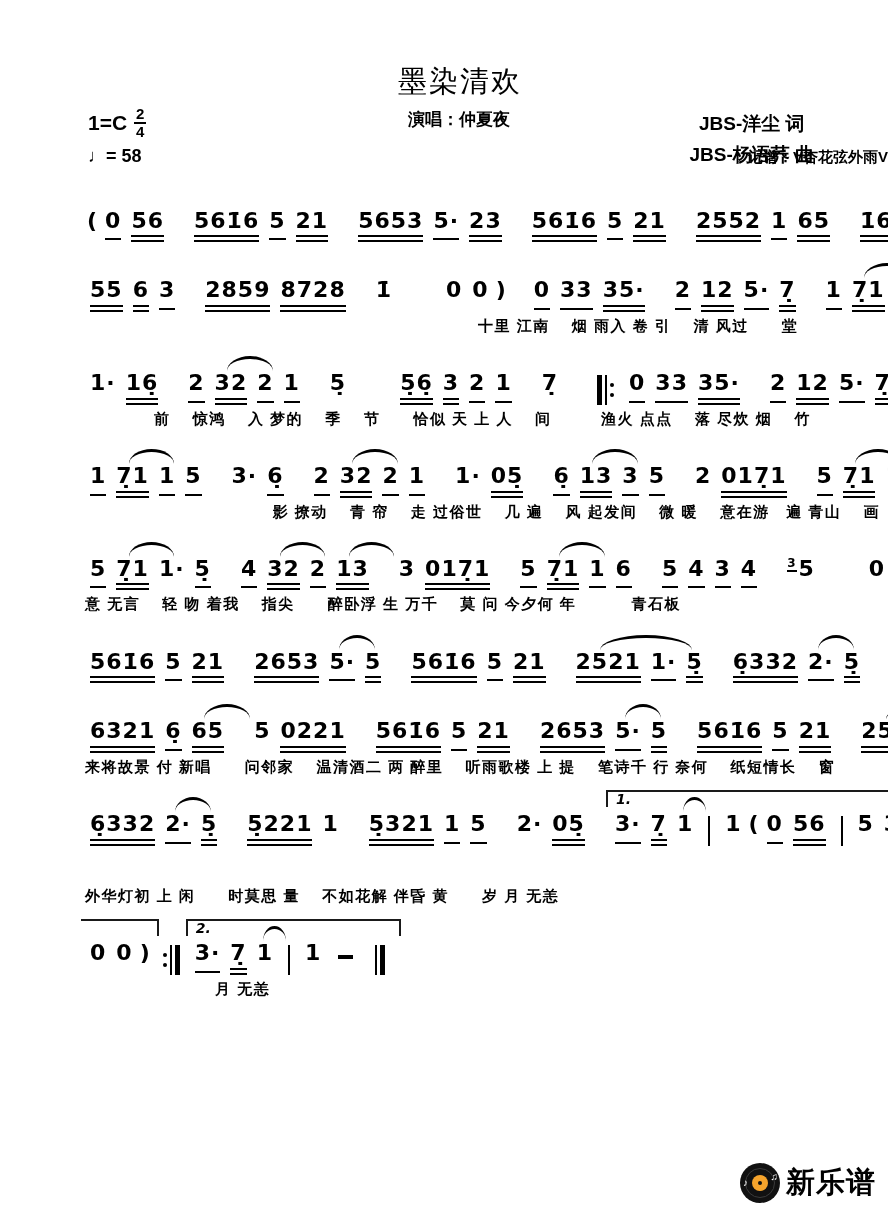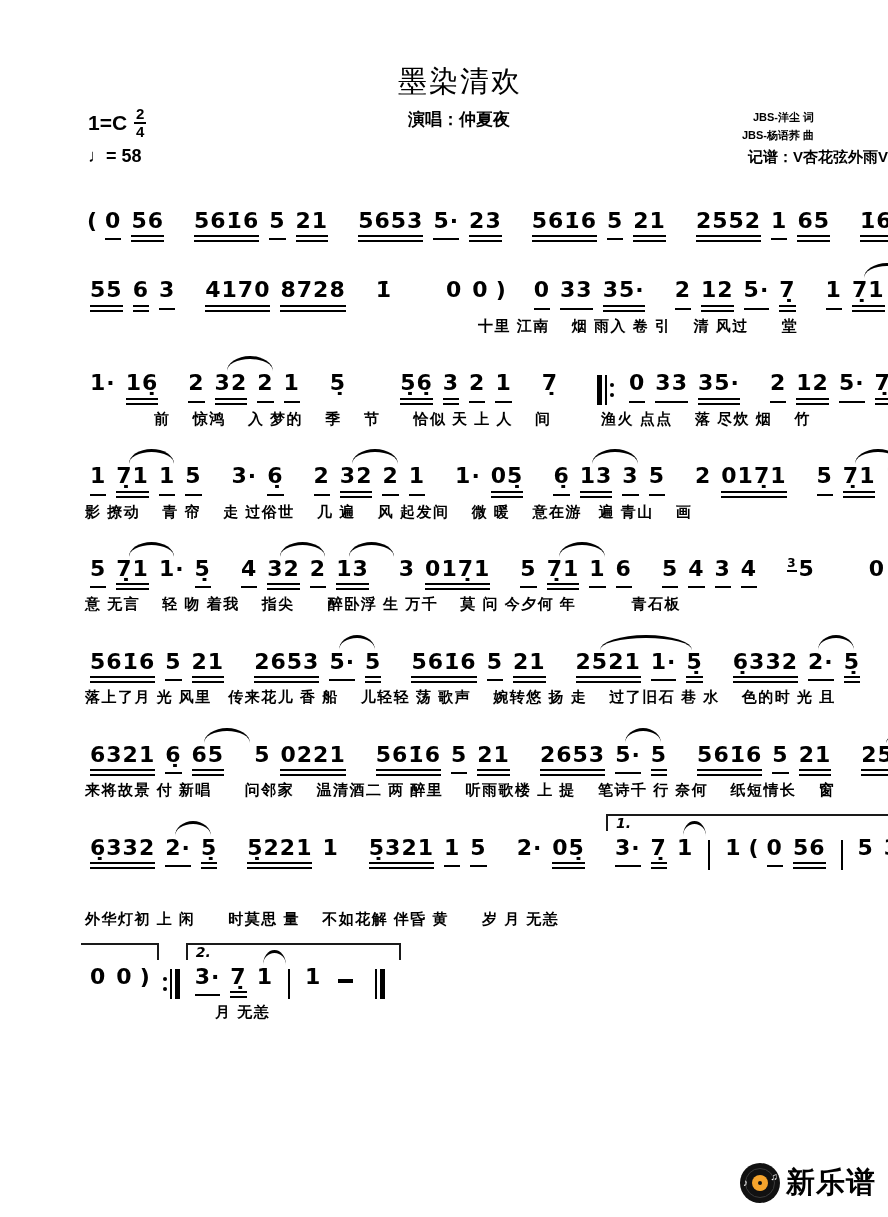--- a/index.html
+++ b/index.html
@@ -22,22 +22,22 @@
   }
   .keysig{
     position:absolute;top:106px;left:88px;font-size:21px;font-weight:bold;
     display:flex;align-items:center;
   }
   .frac{display:inline-flex;flex-direction:column;align-items:center;
     font-size:15px;line-height:1.05;margin-left:7px;font-weight:bold;}
   .frac .fnum{border-bottom:2px solid #000;padding:0 2px;}
   .tempo{position:absolute;top:146px;left:88px;font-size:18px;font-weight:bold;}
   .credits{
-    position:absolute;top:108px;right:74px;text-align:right;
-    font-size:11px;font-weight:bold;line-height:1.65;
+    position:absolute;top:108px;right:74px;text-align:center;
+    font-size:19px;font-weight:bold;line-height:1.65;
   }
   
   .score{position:absolute;top:184px;left:85px;right:8px;}
   .system{margin-bottom:11px;}
   .music-line{
     display:flex;align-items:baseline;position:relative;
     font-family:"DejaVu Sans","Liberation Sans",sans-serif;
     font-weight:bold;font-size:22px;line-height:1.2;
     padding-top:24px;white-space:nowrap;
   }
@@ -129,21 +129,21 @@
         <span class="tok u2">1̇665</span>
         <span class="bar"></span>
       </div>
     </div>
     <div class="system">
       <div class="music-line">
         <span class="tok u2">55</span>
         <span class="tok u2">6</span>
         <span class="tok u1">3</span>
         <span class="bar"></span>
-        <span class="tok u2">4170</span>
+        <span class="tok u2">2859</span>
         <span class="tok u2">8728</span>
         <span class="bar"></span>
         <span class="tok u0">1̇</span>
         <span class="dash"></span>
         <span class="bar"></span>
         <span class="tok u0">0</span>
         <span class="tok u0">0</span>
         <span class="tok u0 paren">)</span>
         <span class="bar"></span>
         <span class="tok u1">0</span>
@@ -225,21 +225,21 @@
         <span class="tok u1">5</span>
         <span class="bar"></span>
         <span class="tok u0">2</span>
         <span class="tok u2">017̣1</span>
         <span class="bar"></span>
         <span class="tok u1">5</span>
         <span class="tok u2 slur">7̣1</span>
         <span class="tok u0">1·</span>
         <span class="bar"></span>
       </div>
-      <div class="lyrics" style="padding-left: 0px;">影 撩动　 青 帘　 走 过俗世　 几 遍　 风 起发间　 微 暖　 意在游　遍 青山　 画</div>
+      <div class="lyrics" style="padding-left: 0px; text-align: right;">影 撩动　 青 帘　 走 过俗世　 几 遍　 风 起发间　 微 暖　 意在游　遍 青山　 画</div>
     </div>
     <div class="system">
       <div class="music-line">
         <span class="tok u1">5</span>
         <span class="tok u2 slur">7̣1</span>
         <span class="tok u0">1·</span>
         <span class="tok u1">5̣</span>
         <span class="bar"></span>
         <span class="tok u1">4</span>
         <span class="tok u2 slur">32</span>
@@ -284,21 +284,20 @@
         <span class="tok u2 slur">2521</span>
         <span class="tok u1">1·</span>
         <span class="tok u2">5̣</span>
         <span class="bar"></span>
         <span class="tok u2">6̣332</span>
         <span class="tok u1 slur">2·</span>
         <span class="tok u2">5̣</span>
         <span class="bar"></span>
         <span class="bar"></span>
       </div>
-      <div class="lyrics" style="padding-left: 0px;">落上了月 光 风里　传来花儿 香 船　 儿轻轻 荡 歌声　 婉转悠 扬 走　 过了旧石 巷 水　 色的时 光 且</div>
     </div>
     <div class="system">
       <div class="music-line">
         <span class="tok u2">6321</span>
         <span class="tok u1">6̣</span>
         <span class="tok u2 slur">65</span>
         <span class="bar"></span>
         <span class="tok u0">5</span>
         <span class="tok u2">0221</span>
         <span class="bar"></span>

